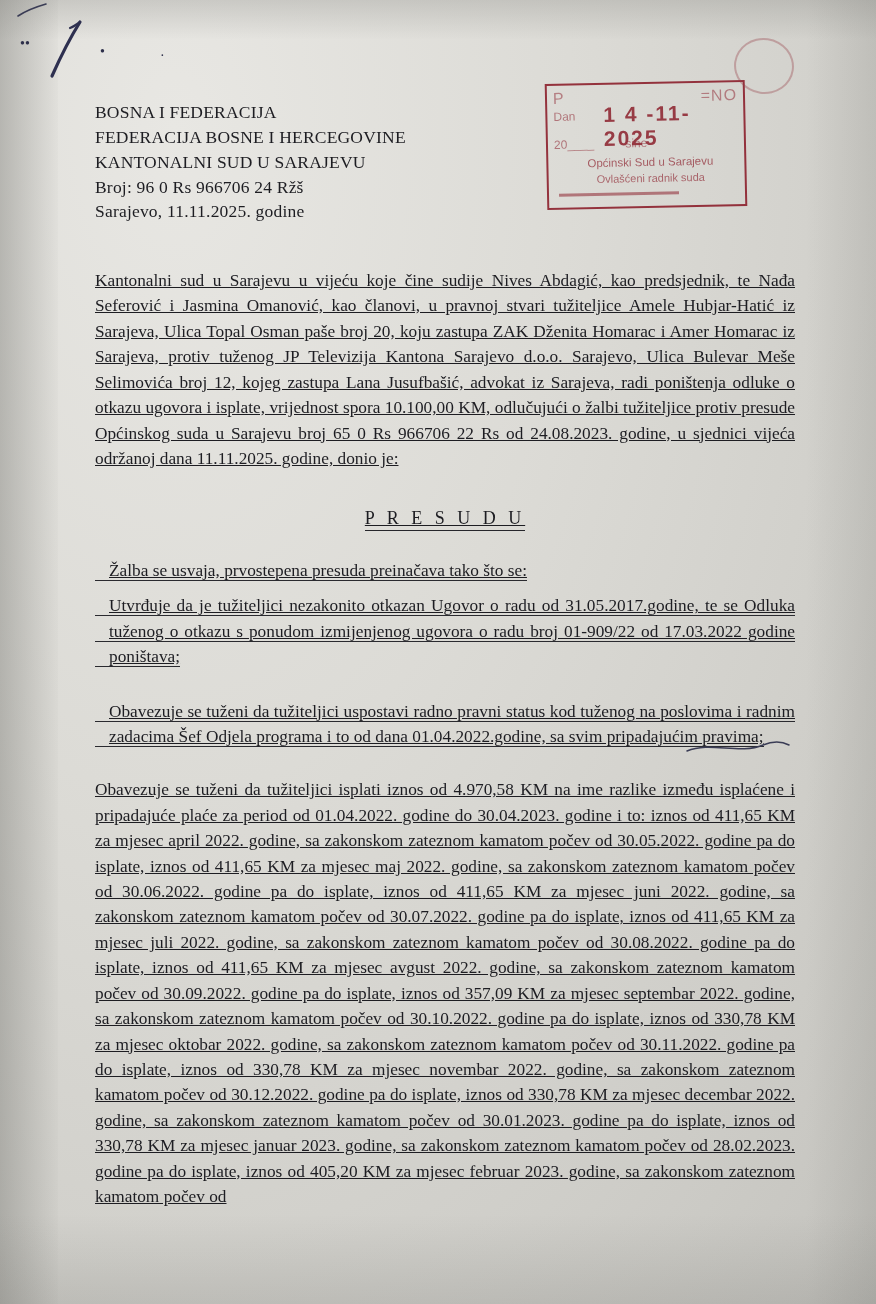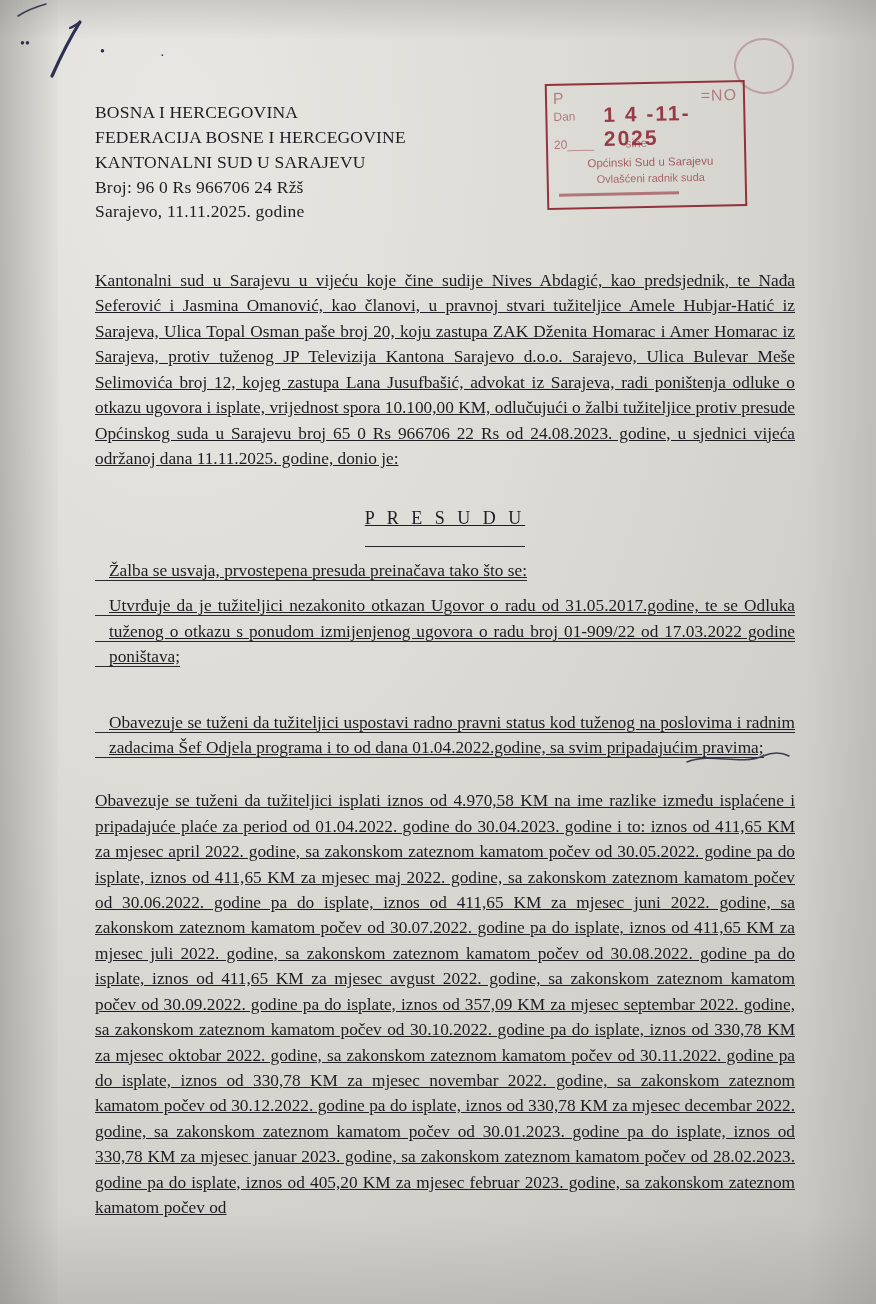--- a/index.html
+++ b/index.html
@@ -203,21 +203,21 @@
 
   .ruling-title {
     text-align: center;
     letter-spacing: 4px;
     font-size: 18px;
     margin: 34px 0 26px 0;
     position: relative;
   }
   .ruling-title .u {
     border-bottom: 1.5px solid #26262b;
-    padding-bottom: 18px;
+    padding-bottom: 2px;
   }
 
   .underlined-block {
     position: relative;
   }
   .underlined-block .ul {
     border-bottom: 1.4px solid #2a2a2f;
     display: inline;
     box-decoration-break: clone;
     -webkit-box-decoration-break: clone;
@@ -247,21 +247,21 @@
   </svg>
   <svg class="pen-mark" viewBox="0 0 52 62">
     <path d="M40 4 C30 20, 20 40, 12 58" stroke="#2e3050" stroke-width="3.2" fill="none" stroke-linecap="round"></path>
     <path d="M40 4 C36 7, 33 9, 30 10" stroke="#2e3050" stroke-width="2.2" fill="none" stroke-linecap="round"></path>
   </svg>
   <div class="pen-dots" style="left:20px; top:36px;">••</div>
   <div class="pen-dots" style="left:100px; top:44px;">•</div>
   <div class="pen-dots" style="left:160px; top:48px;">·</div>
 
   <div class="header-block doc-text">
-    <div>BOSNA I HERCEGOVINA</div>
+    <div>BOSNA I FEDERACIJA</div>
     <div>FEDERACIJA BOSNE I HERCEGOVINE</div>
     <div>KANTONALNI SUD U SARAJEVU</div>
     <div>Broj: 96 0 Rs 966706 24 Ržš</div>
     <div>Sarajevo, 11.11.2025. godine</div>
   </div>
 
   <div class="stamp">
     <div class="stamp-inner">
       <div class="stamp-row1">
         <span>P</span>
@@ -290,21 +290,21 @@
     <p class="para">Kantonalni sud u Sarajevu u vijeću koje čine sudije Nives Abdagić, kao predsjednik, te Nađa Seferović i Jasmina Omanović, kao članovi, u pravnoj stvari tužiteljice Amele Hubjar-Hatić iz Sarajeva, Ulica Topal Osman paše broj 20, koju zastupa ZAK Dženita Homarac i Amer Homarac iz Sarajeva, protiv tuženog JP Televizija Kantona Sarajevo d.o.o. Sarajevo, Ulica Bulevar Meše Selimovića broj 12, kojeg zastupa Lana Jusufbašić, advokat iz Sarajeva, radi poništenja odluke o otkazu ugovora i isplate, vrijednost spora 10.100,00 KM, odlučujući o žalbi tužiteljice protiv presude Općinskog suda u Sarajevu broj 65 0 Rs 966706 22 Rs od 24.08.2023. godine, u sjednici vijeća održanoj dana 11.11.2025. godine, donio je:</p>
 
     <div class="ruling-title">
       <span class="u">P R E S U D U</span>
     </div>
 
     <p class="para underlined-block" style="margin-bottom:10px;">
       <span class="ul pl12">Žalba se usvaja, prvostepena presuda preinačava tako što se:</span>
     </p>
 
-    <p class="para underlined-block" style="margin-bottom:40px;">
+    <p class="para underlined-block" style="margin-bottom:29px;">
       <span class="ul pl12">Utvrđuje da je tužiteljici nezakonito otkazan Ugovor o radu od 31.05.2017.godine, te se Odluka tuženog o otkazu s ponudom izmijenjenog ugovora o radu broj 01-909/22 od 17.03.2022 godine poništava;</span>
     </p>
 
     <p class="para underlined-block" style="margin-bottom:28px; position:relative;">
       <span class="ul pl12">Obavezuje se tuženi da tužiteljici uspostavi radno pravni status kod tuženog na poslovima i radnim zadacima Šef Odjela programa i to od dana 01.04.2022.godine, sa svim pripadajućim pravima;</span>
       <svg class="squiggle" style="right:0; bottom:-10px;" width="110" height="22" viewBox="0 0 110 22">
         <path d="M2 14 C25 4, 55 18, 78 8 C88 4, 96 4, 104 8" stroke="#3a3c55" stroke-width="1.5" fill="none" stroke-linecap="round"></path>
       </svg>
     </p>
 

